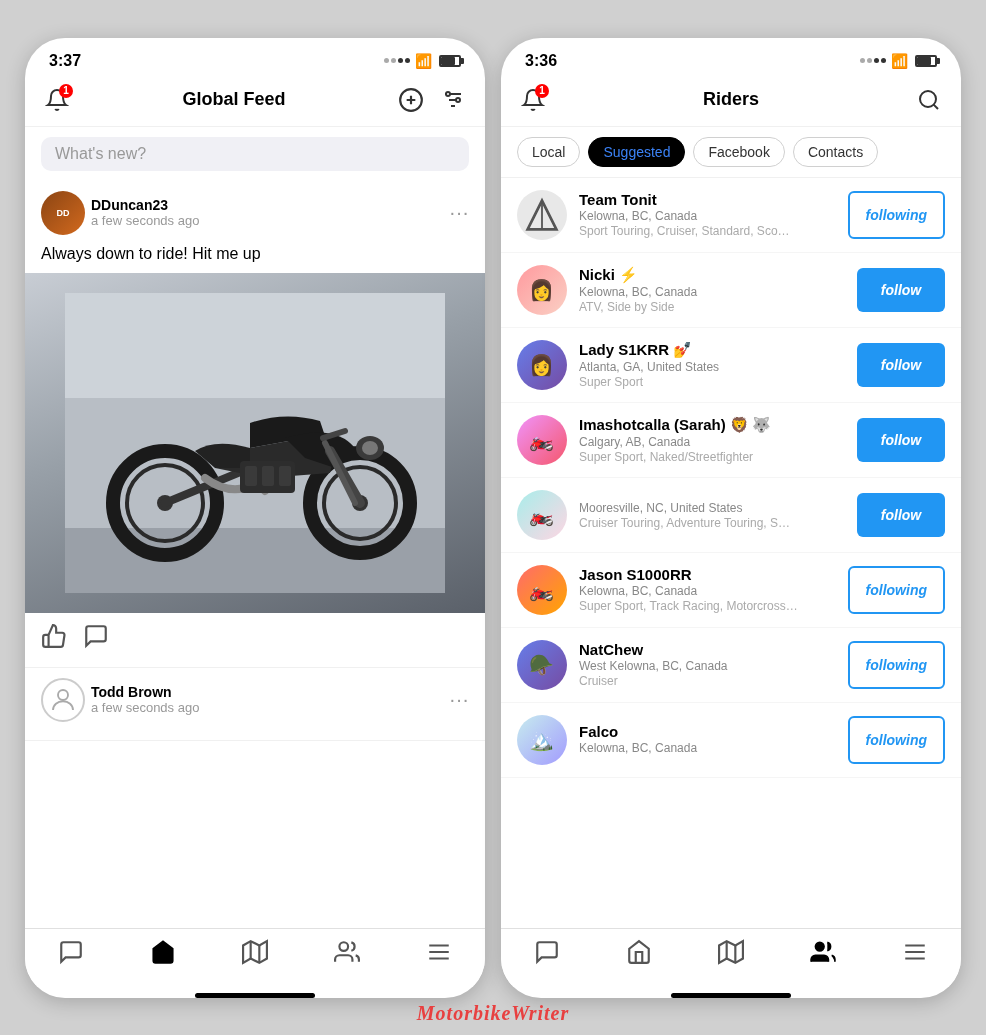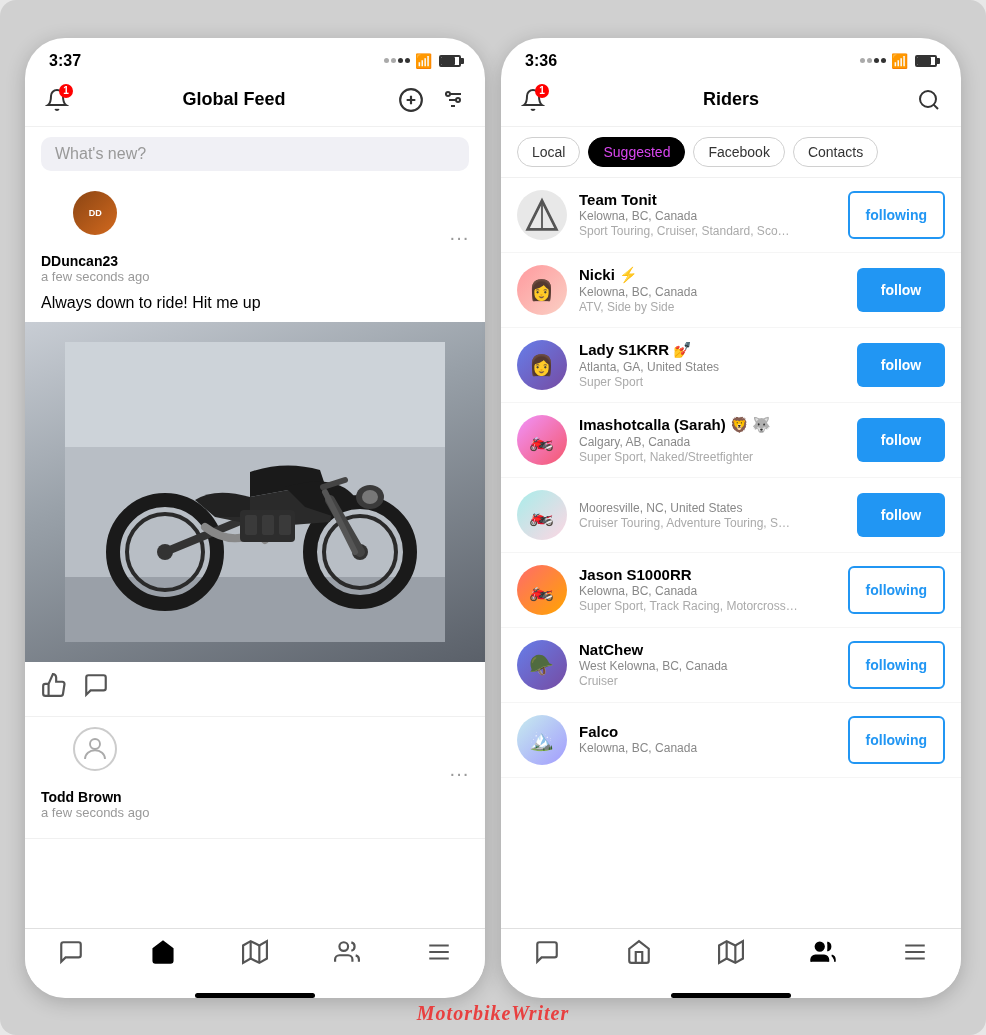--- a/index.html
+++ b/index.html
@@ -13,21 +13,20 @@
     }
     .screenshot-container {
       display: flex;
       gap: 16px;
       padding: 20px;
       background: #d0d0d0;
       width: 986px;
       height: 1035px;
       align-items: center;
       justify-content: center;
-      border-radius: 16px;
     }
     
     .phone {
       background: #fff;
       border-radius: 40px;
       width: 460px;
       height: 960px;
       overflow: hidden;
       display: flex;
       flex-direction: column;
@@ -129,22 +128,21 @@
     }
     .post-header {
       display: flex;
       align-items: center;
       justify-content: space-between;
       padding: 10px 16px 6px;
     }
     .post-user {
       display: flex;
       align-items: center;
-      gap: 18px;
-      flex-direction: column;
+      gap: 6px;
     }
     .avatar {
       width: 44px; height: 44px;
       border-radius: 50%;
       overflow: hidden;
       background: #ccc;
       display: flex; align-items: center; justify-content: center;
       font-size: 10px;
     }
     .post-user-info { display: flex; flex-direction: column; }
@@ -216,21 +214,21 @@
       border-radius: 20px;
       font-size: 14px;
       font-weight: 500;
       border: 1.5px solid #d0d0d0;
       cursor: pointer;
       color: #333;
       background: #fff;
     }
     .tab-item.active {
       background: #000;
-      color: #d946ef;
+      color: #3b82f6;
       border-color: #000;
     }
 
     
     .rider-list { padding: 0; }
     .rider-item {
       display: flex;
       align-items: center;
       padding: 12px 16px;
       border-bottom: 1px solid #f5f5f5;
@@ -271,20 +269,21 @@
     }
     .follow-btn {
       padding: 14px 16px;
       border-radius: 6px;
       font-size: 14px;
       font-weight: 600;
       cursor: pointer;
       flex-shrink: 0;
       min-width: 88px;
       text-align: center;
+      font-style: italic;
     }
     .follow-btn.follow {
       background: #2196F3;
       color: #fff;
       border: none;
     }
     .follow-btn.following {
       background: #fff;
       color: #2196F3;
       border: 2px solid #2196F3;

